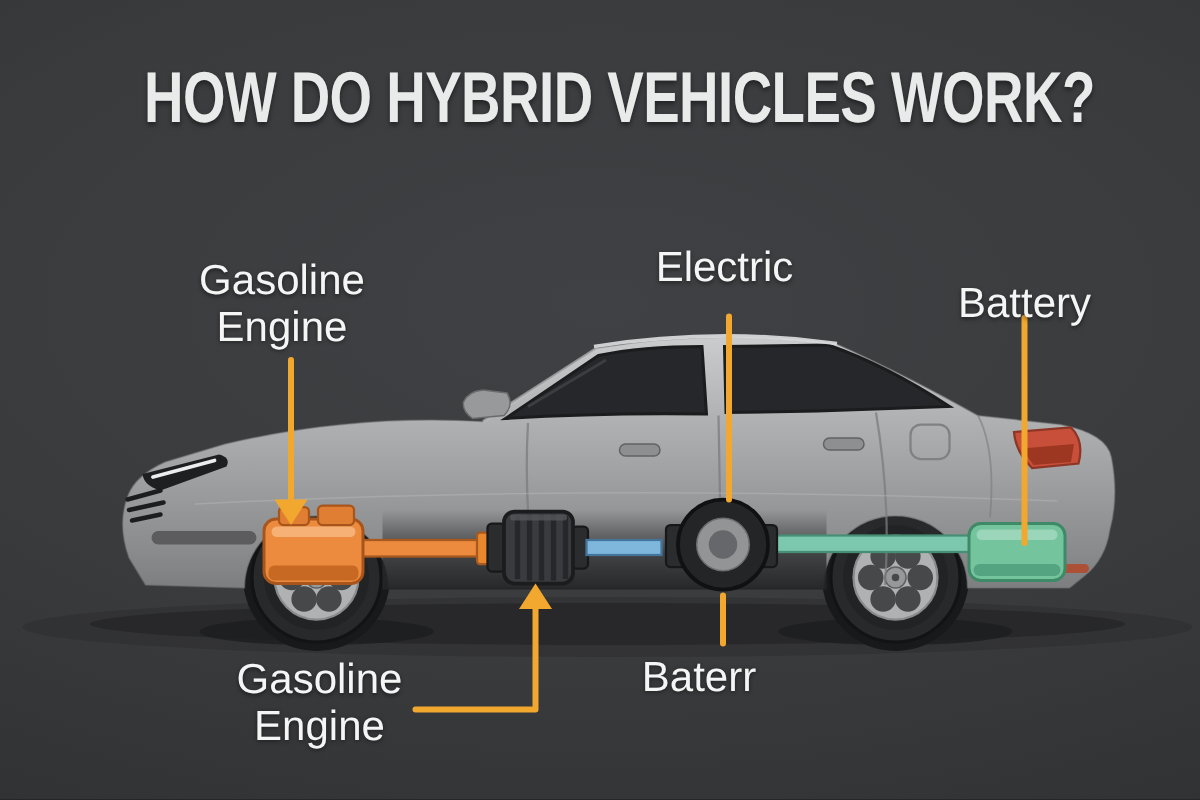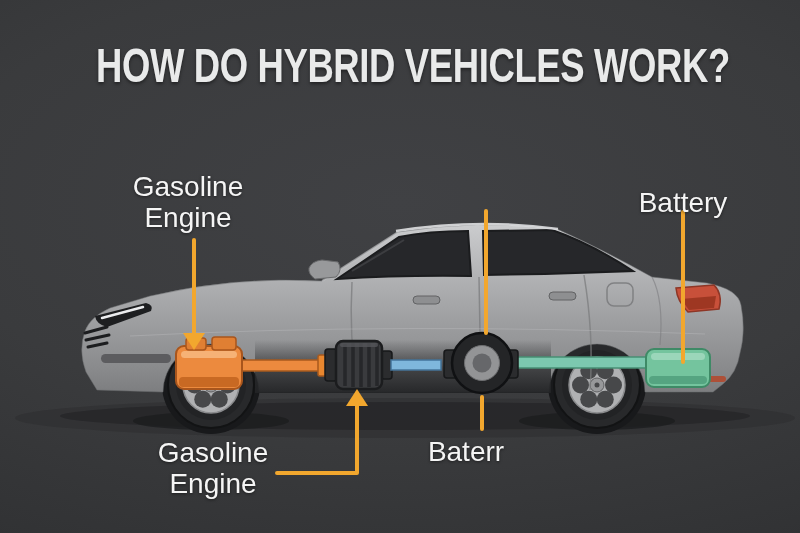--- a/index.html
+++ b/index.html
@@ -166,20 +166,21 @@
       <line x1="482" y1="397" x2="482" y2="429" stroke="#F2A72E" stroke-width="4"></line>
     </g>
   </svg>
 
   <div class="callout" id="co-gas-top">
     <span>Gasoline</span>
     <span>Engine</span>
   </div>
 
   <div class="callout" id="co-electric">
+    <span>Electric</span>
   </div>
 
   <div class="callout" id="co-battery">
     <span>Battery</span>
   </div>
 
   <div class="callout" id="co-gas-bottom">
     <span>Gasoline</span>
     <span>Engine</span>
   </div>

